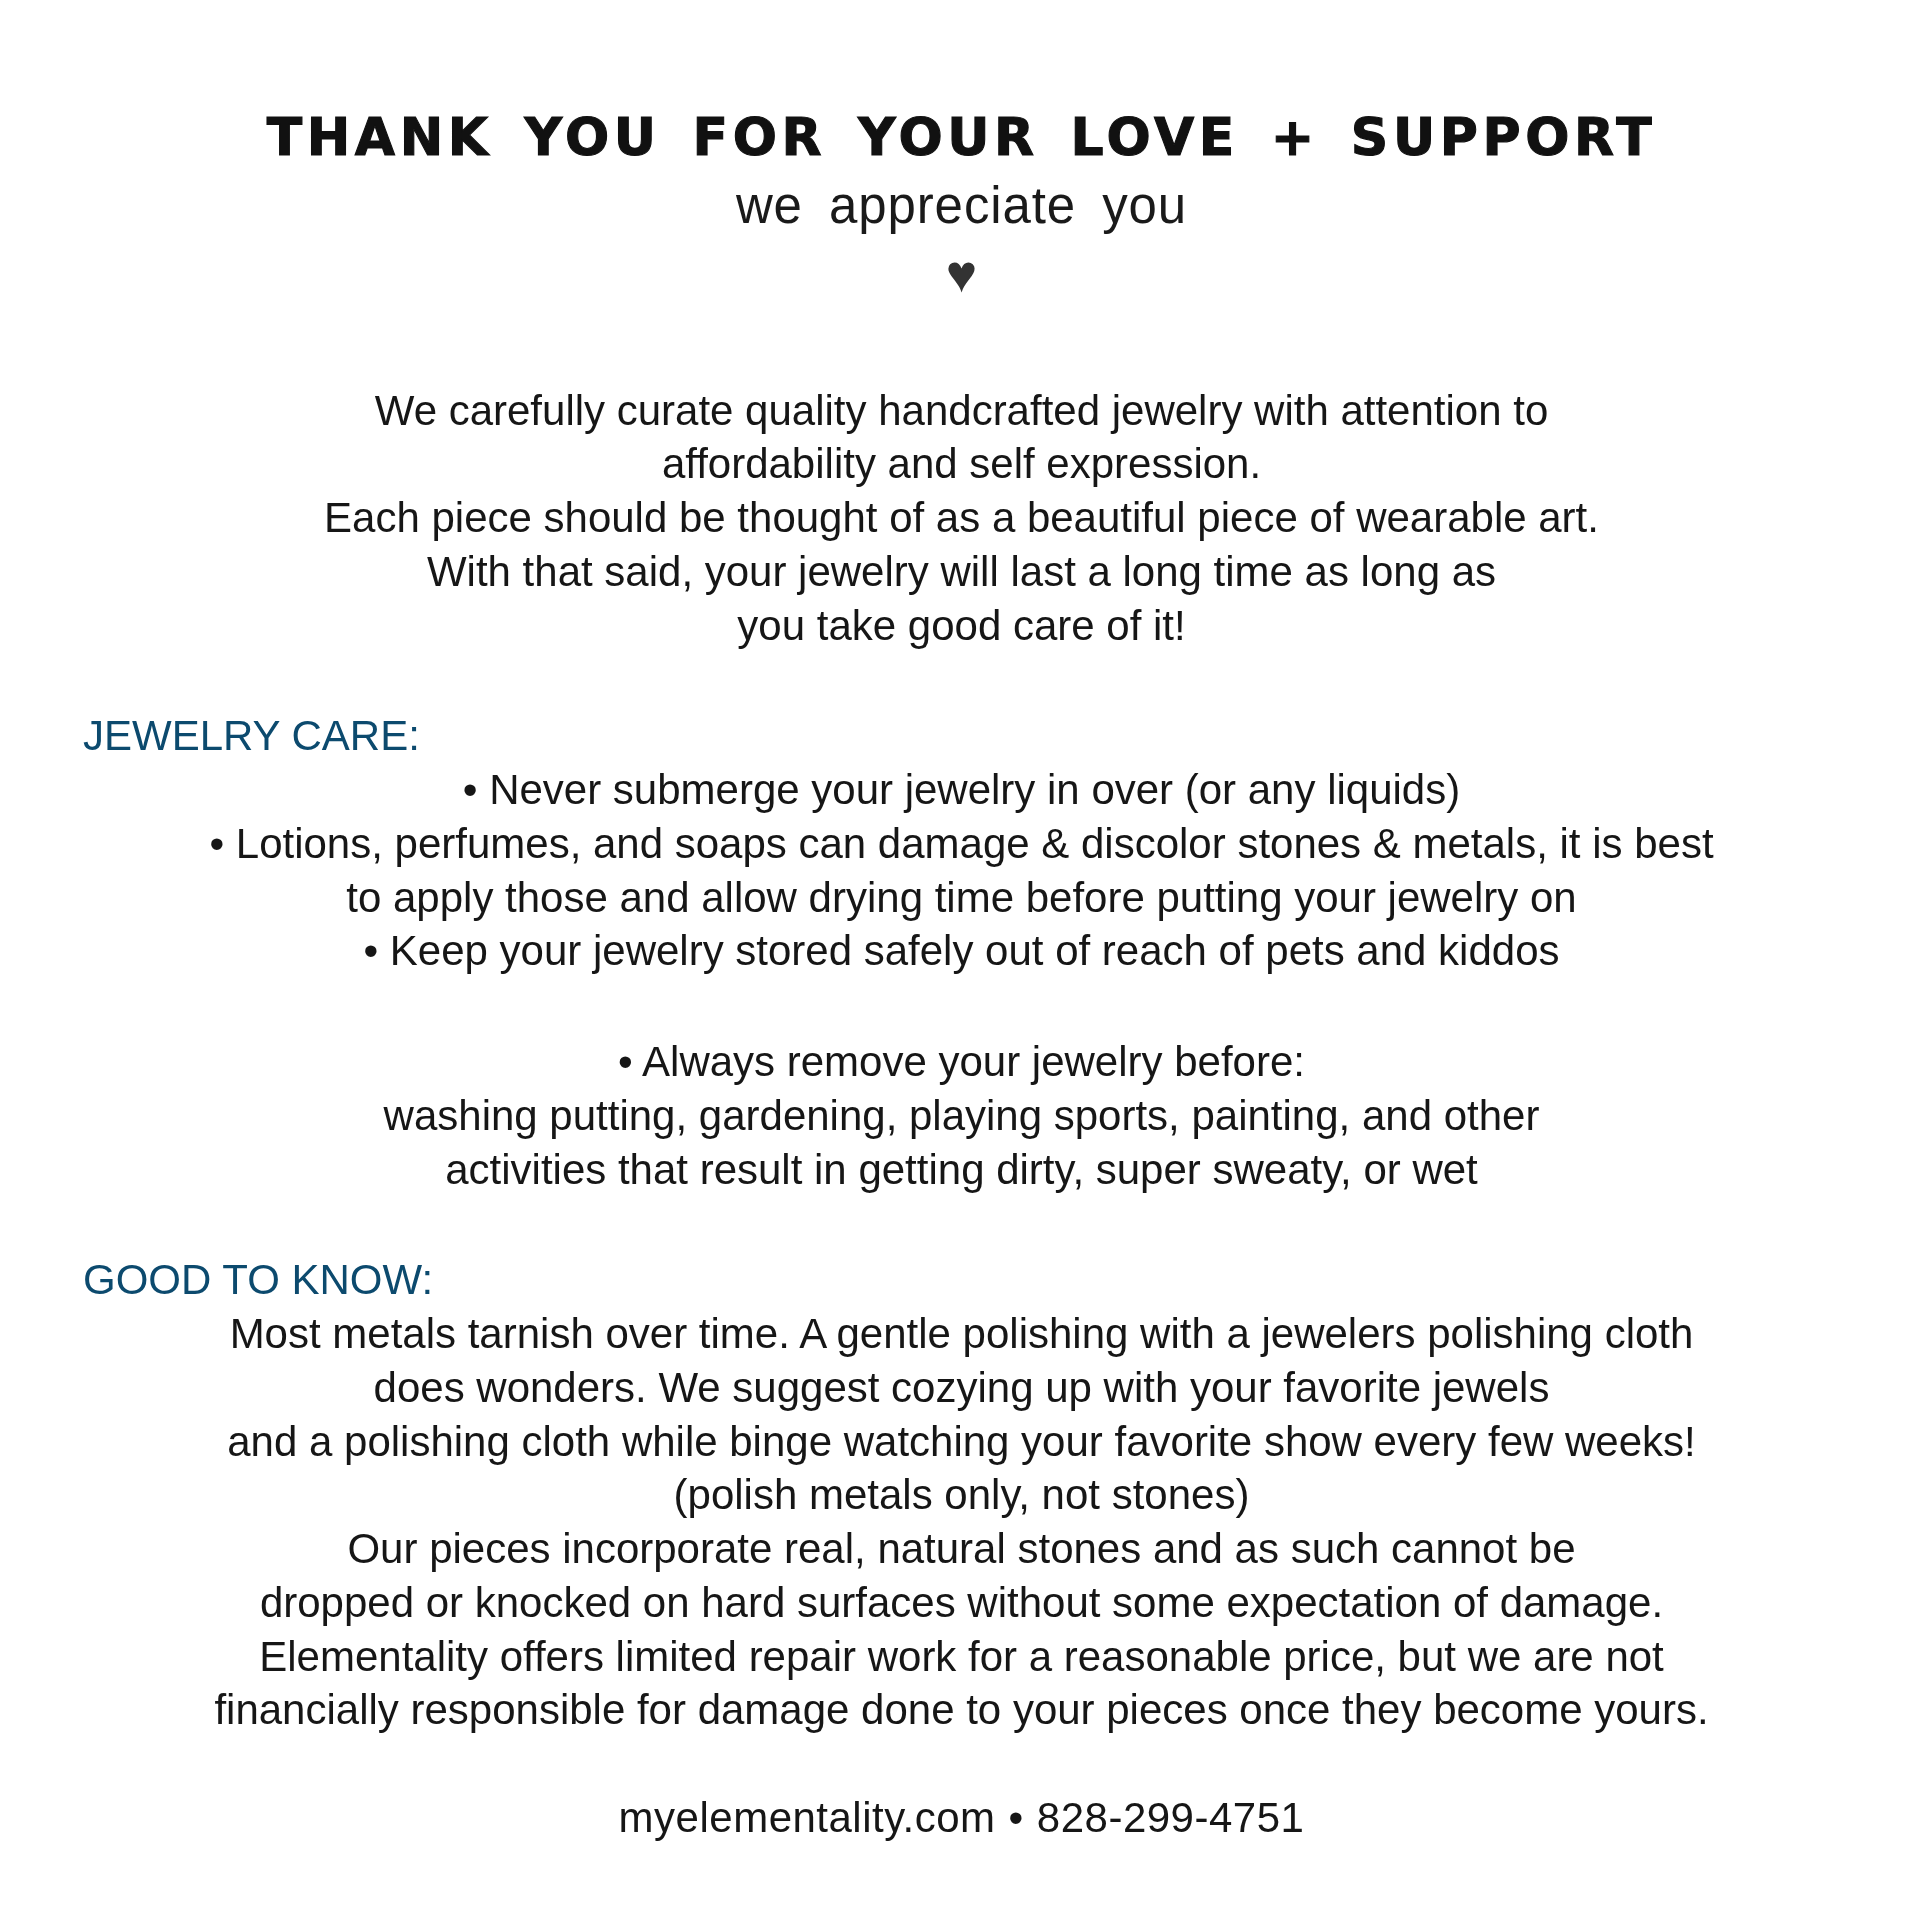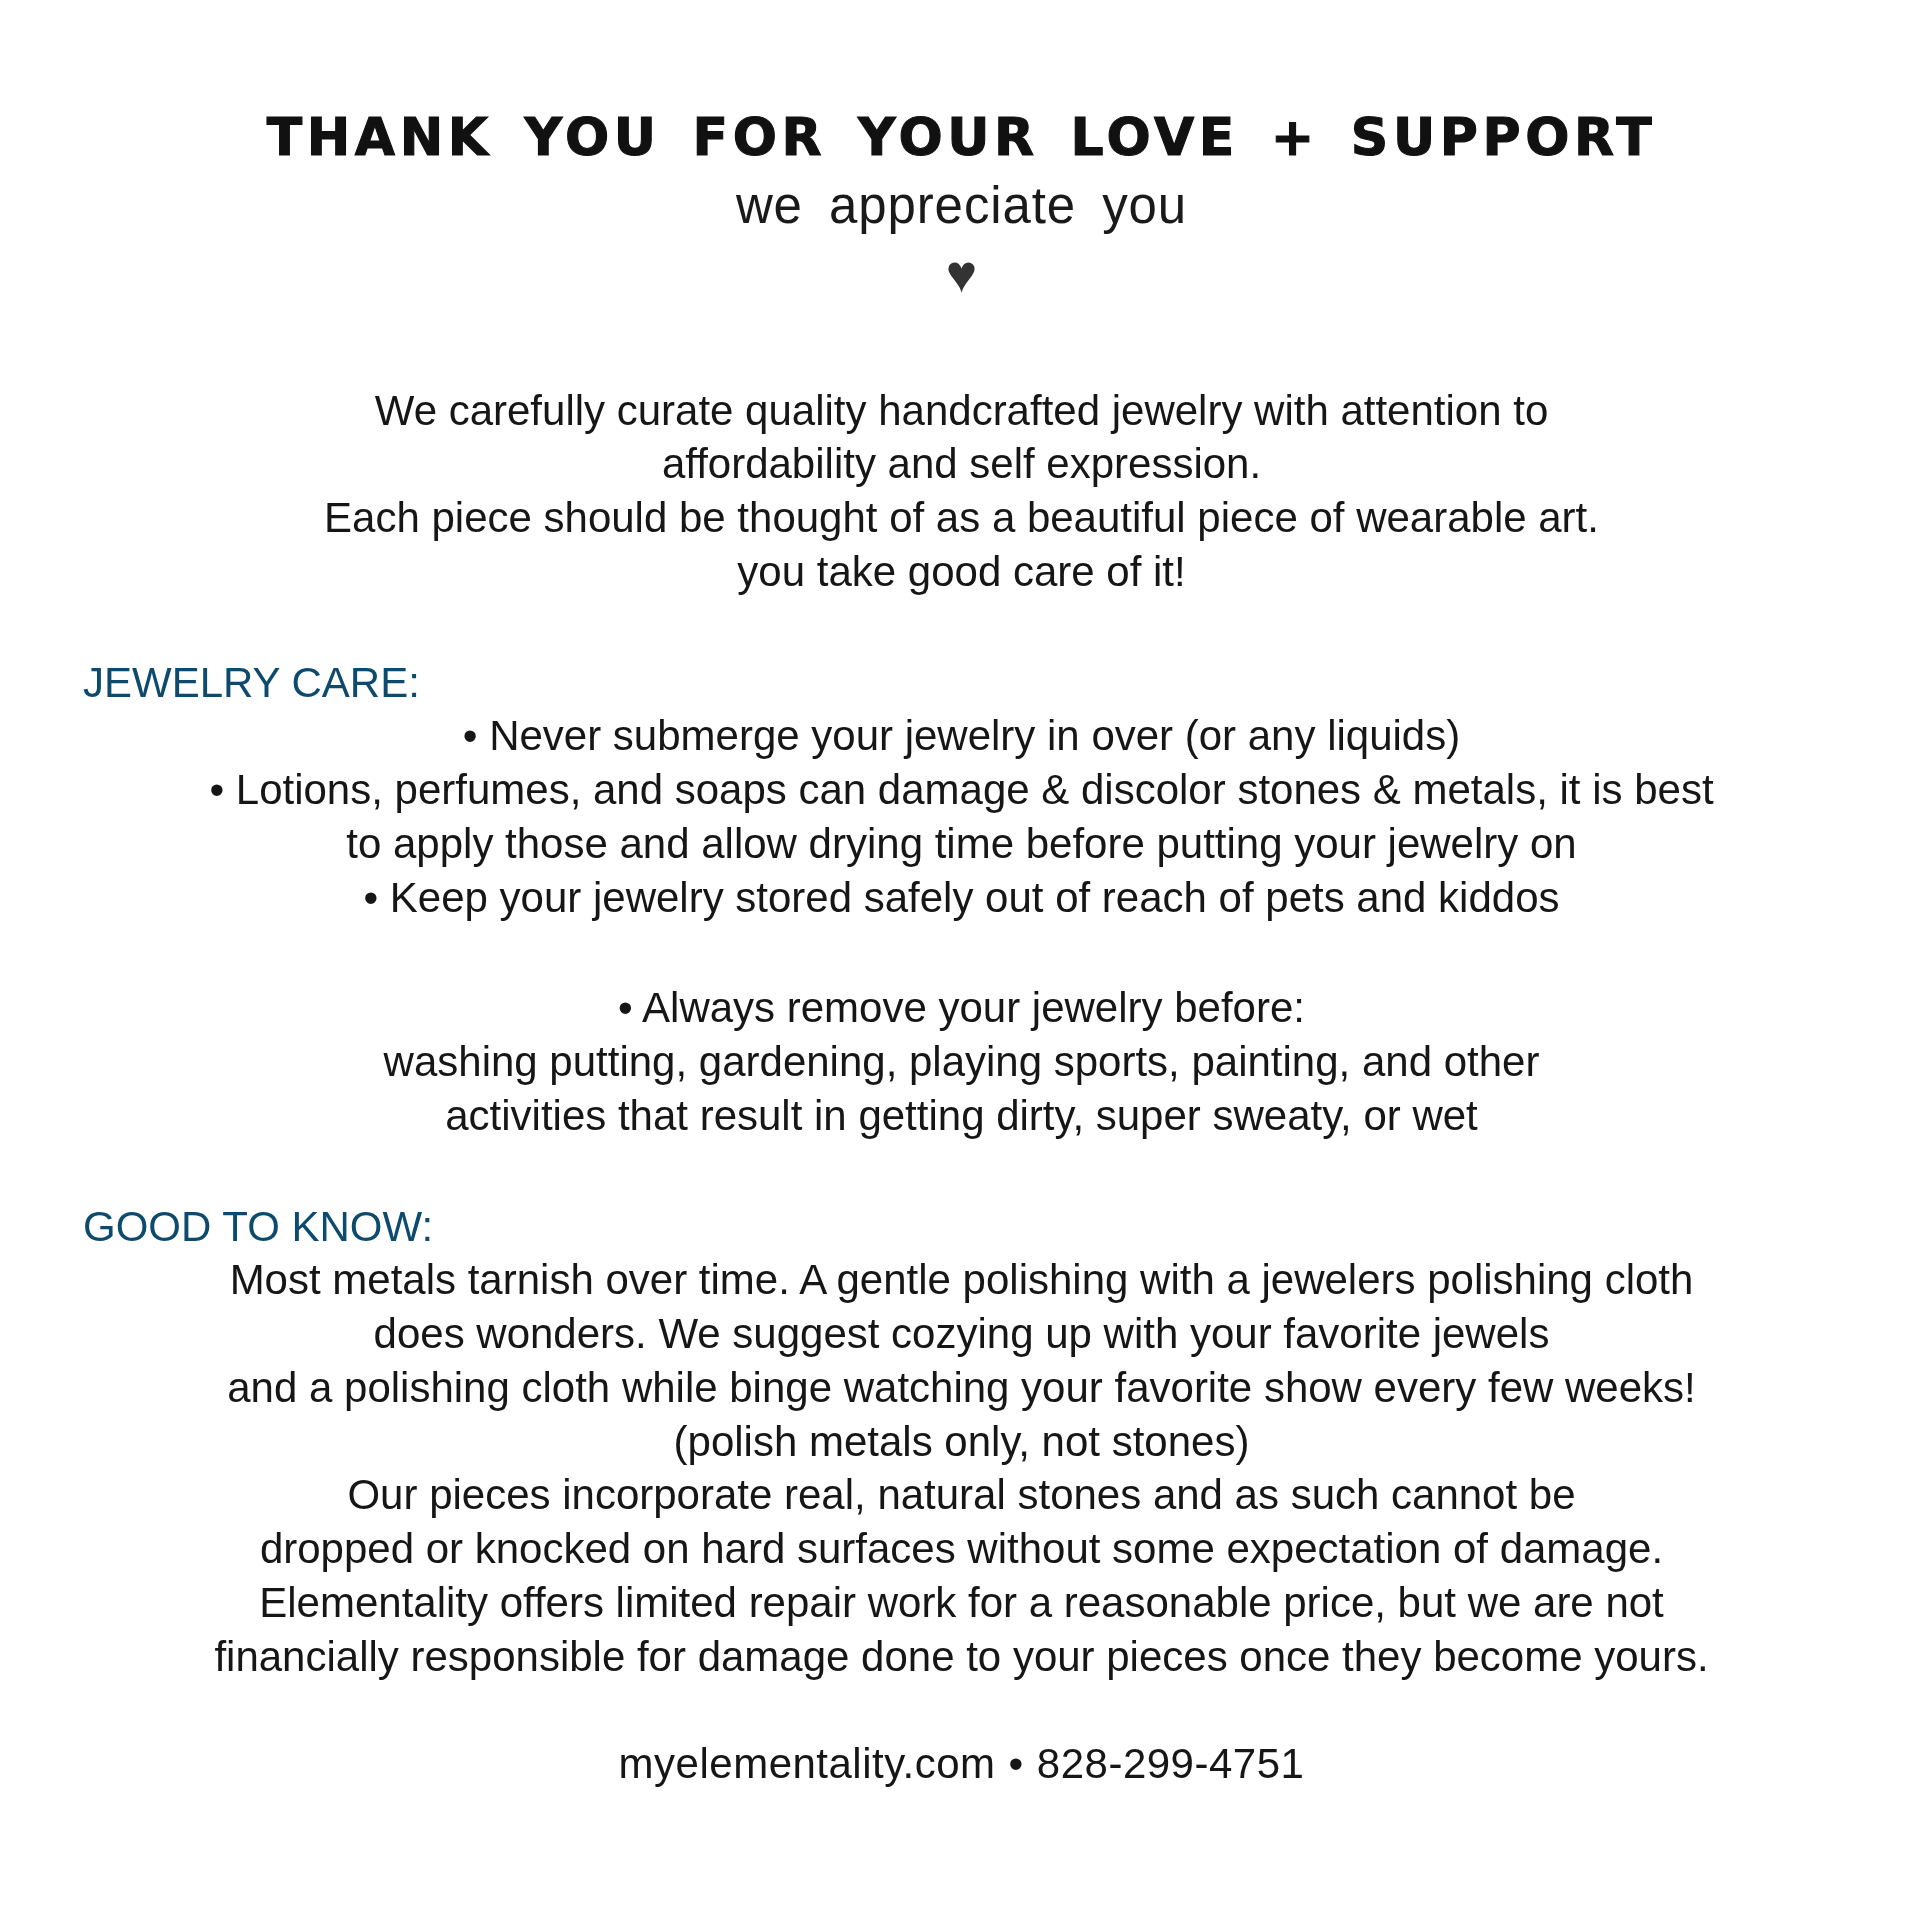--- a/index.html
+++ b/index.html
@@ -100,20 +100,21 @@
   <div class="headline">THANK YOU FOR YOUR LOVE + SUPPORT</div>
   <div class="subhead">we appreciate you</div>
   <div class="heart">♥</div>
 
   <div class="gap-lg"></div>
 
   <div class="body-block">
     <p>We carefully curate quality handcrafted jewelry with attention to</p>
     <p>affordability and self expression.</p>
     <p>Each piece should be thought of as a beautiful piece of wearable art.</p>
+    <p>With that said, your jewelry will last a long time as long as</p>
     <p>you take good care of it!</p>
   </div>
 
   <div class="gap-md"></div>
 
   <div class="body-block">
     <p class="section-label">JEWELRY CARE:</p>
     <p>• Never submerge your jewelry in over (or any liquids)</p>
     <p>• Lotions, perfumes, and soaps can damage &amp; discolor stones &amp; metals, it is best</p>
     <p>to apply those and allow drying time before putting your jewelry on</p>

